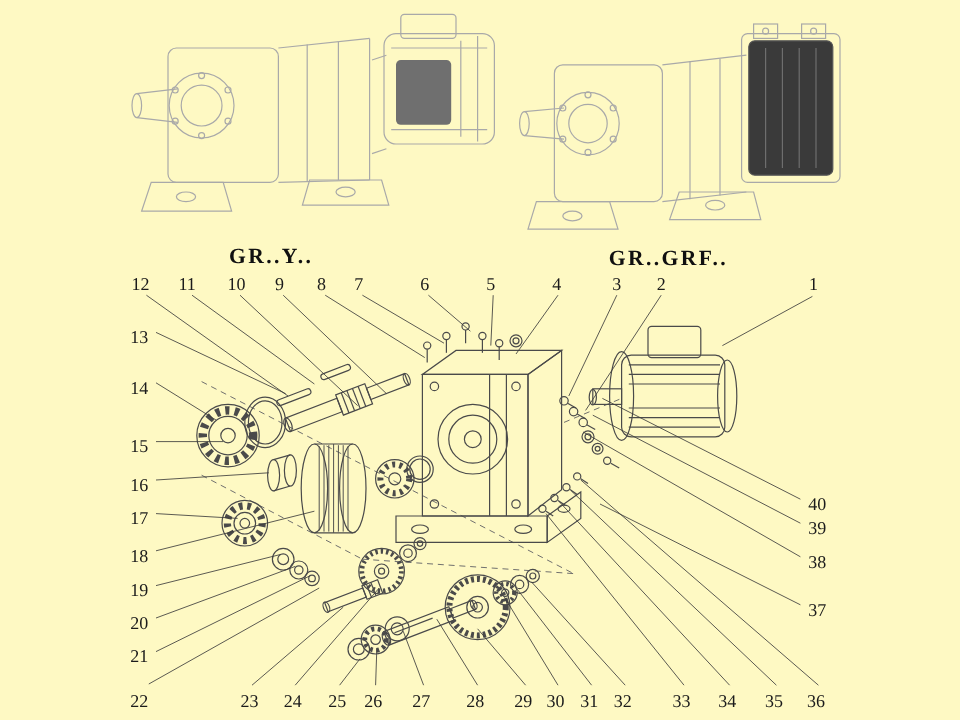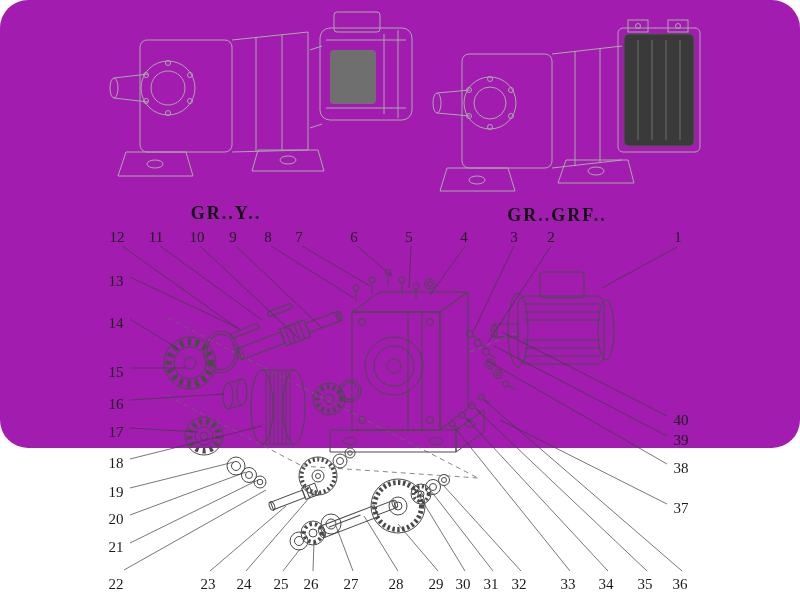--- a/index.html
+++ b/index.html
@@ -1,16 +1,16 @@
 <!DOCTYPE html>
 <html><head>
 <meta charset="utf-8">
 <style>
   html,body{margin:0;padding:0;background:#fff;width:800px;height:600px;overflow:hidden;}
-  .canvas{position:relative;width:800px;height:448px;background:#a21caf;font-family:"Liberation Serif",serif;border-radius:28px;}
+  .canvas{position:relative;width:800px;height:600px;background:#fef9c3;font-family:"Liberation Serif",serif;}
   svg{position:absolute;left:0;top:0;}
   .ln{stroke:#4a4a4a;fill:none;stroke-width:1;}
   .photo{stroke:#a9a9a9;fill:none;stroke-width:1;}
   .photo-dark{stroke:#555;fill:#3a3a3a;stroke-width:1;}
   .leader{stroke:#3c3c3c;stroke-width:0.7;fill:none;}
   .dash{stroke:#6a6a6a;stroke-width:0.8;stroke-dasharray:5 4;fill:none;}
   .teeth{stroke:#4a4a4a;stroke-width:0.8;fill:none;}
   .roll{fill:none;stroke:#4a4a4a;}
   .callout{font:15px "Liberation Serif",serif;fill:#1b1b1b;text-anchor:middle;}
   .variant{font:bold 18px "Liberation Serif",serif;fill:#101010;letter-spacing:2px;text-anchor:middle;}

